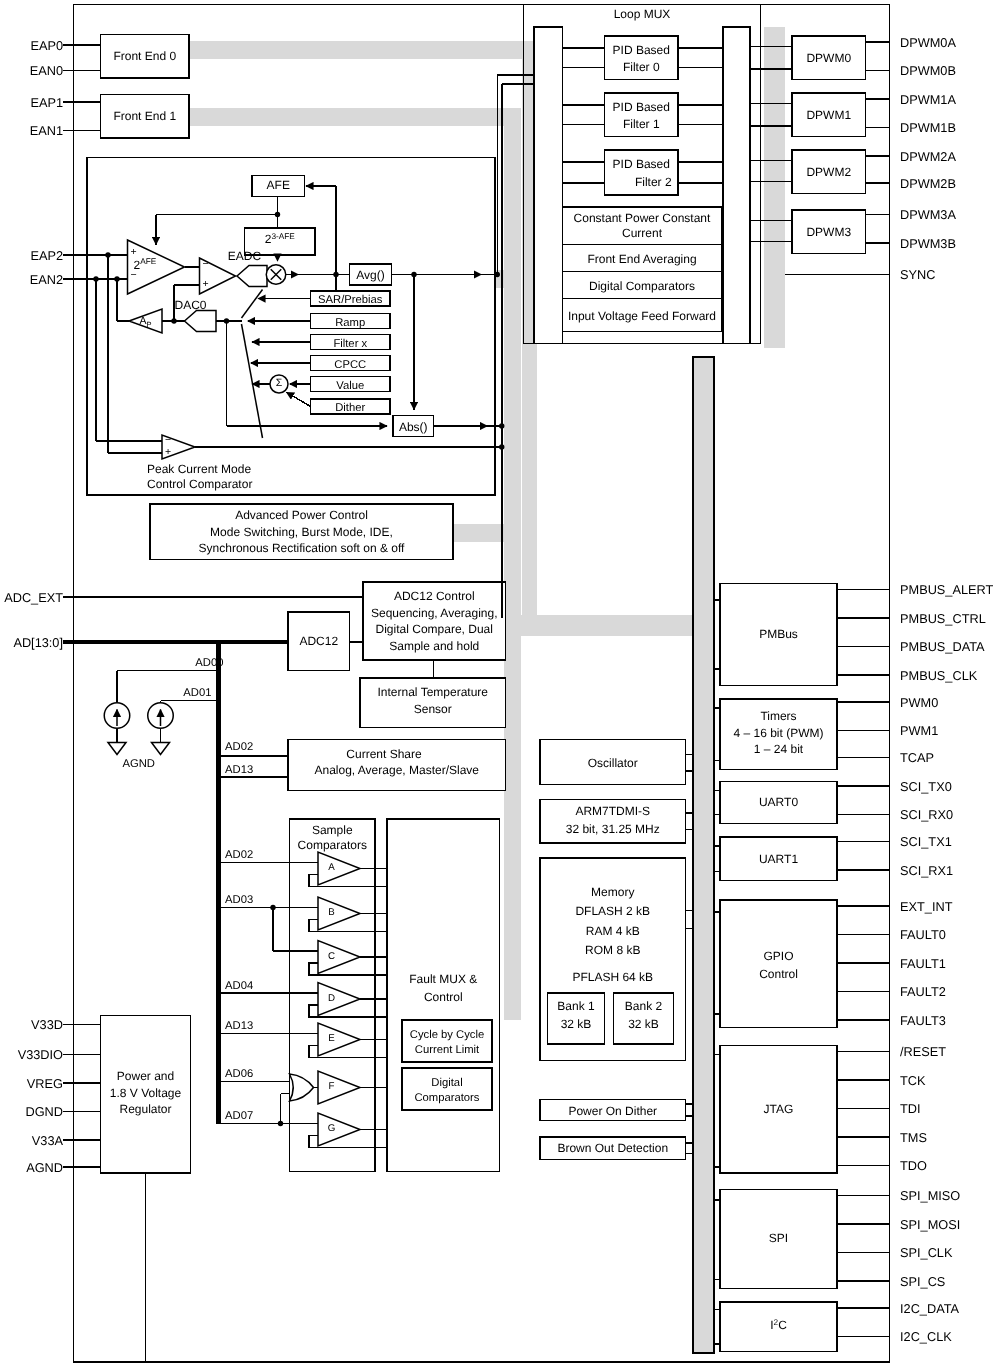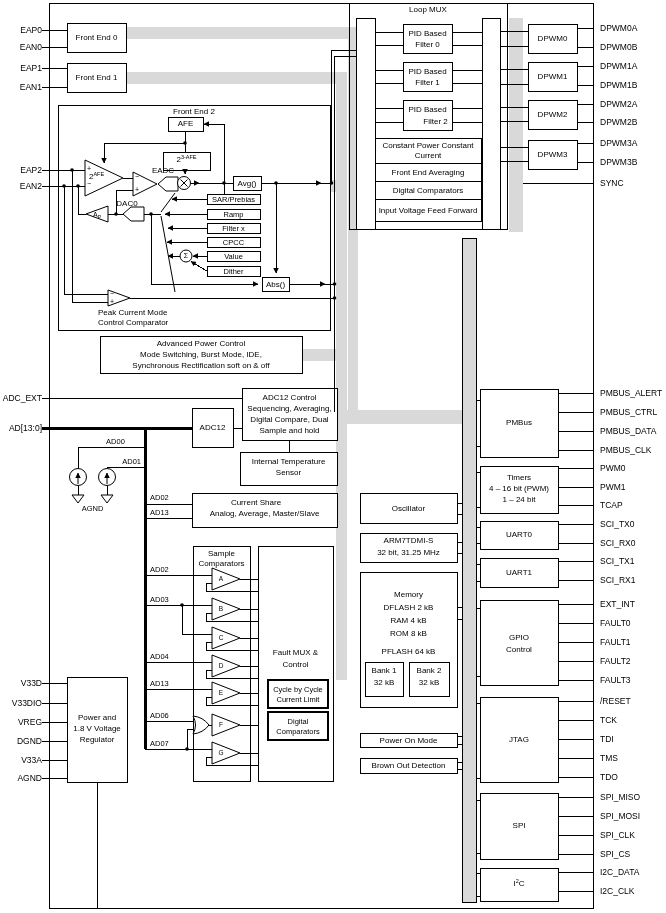--- a/index.html
+++ b/index.html
@@ -371,35 +371,34 @@
 <div class="pr" style="top:734px">TDI</div>
 <div class="pr" style="top:753px">TMS</div>
 <div class="pr" style="top:772px">TDO</div>
 <div class="pr" style="top:792px">SPI_MISO</div>
 <div class="pr" style="top:811px">SPI_MOSI</div>
 <div class="pr" style="top:830px">SPI_CLK</div>
 <div class="pr" style="top:849px">SPI_CS</div>
 <div class="pr" style="top:867px">I2C_DATA</div>
 <div class="pr" style="top:886px">I2C_CLK</div>
 
-<div class="ad" style="left:100px;top:437px;width:31px;text-align:center">AD00</div>
+<div class="ad" style="left:118px;top:437px;width:31px;text-align:right">AD00</div>
 <div class="ad" style="left:110px;top:457px;width:31px;text-align:right">AD01</div>
 <div class="ad" style="left:150px;top:493px">AD02</div>
 <div class="ad" style="left:150px;top:508px">AD13</div>
 <div class="ad" style="left:150px;top:565px">AD02</div>
 <div class="ad" style="left:150px;top:595px">AD03</div>
 <div class="ad" style="left:150px;top:652px">AD04</div>
 <div class="ad" style="left:150px;top:679px">AD13</div>
 <div class="ad" style="left:150px;top:711px">AD06</div>
 <div class="ad" style="left:150px;top:739px">AD07</div>
 <div class="ad" style="left:74px;top:504px;width:37px;text-align:center">AGND</div>
 
 <div class="L" style="left:67px;top:33px;width:59px">Front End 0</div>
 <div class="L" style="left:67px;top:73px;width:59px">Front End 1</div>
-<div class="L" style="left:58px;top:107px;width:272px">Front End 2</div>
 <div class="L" style="left:168px;top:119px;width:35px">AFE</div>
 <div class="L" style="left:163px;top:155px;width:47px"><span>2</span><span class="sup">3-AFE</span></div>
 <div class="LL" style="left:89px;top:172px"><span>2</span><span class="sup">AFE</span></div>
 <div class="L" style="left:146px;top:166px;width:34px">EADC</div>
 <div class="L" style="left:112px;top:199px;width:30px">DAC0</div>
 <div class="sg" style="left:88px;top:211px;width:18px"><span>A</span><span class="sub">P</span></div>
 <div class="L" style="left:233px;top:179px;width:28px">Avg()</div>
 <div class="L t" style="left:207px;top:195px;width:53px">SAR/Prebias</div>
 <div class="L t" style="left:207px;top:210px;width:53px">Ramp</div>
 <div class="L t" style="left:207px;top:224px;width:53px">Filter x</div>
@@ -470,21 +469,21 @@
 <div class="L" style="left:360px;top:548px;width:97px">32 bit, 31.25 MHz</div>
 <div class="L" style="left:360px;top:590px;width:97px">Memory</div>
 <div class="L" style="left:360px;top:603px;width:97px">DFLASH 2 kB</div>
 <div class="L" style="left:360px;top:616px;width:97px">RAM 4 kB</div>
 <div class="L" style="left:360px;top:629px;width:97px">ROM 8 kB</div>
 <div class="L" style="left:360px;top:647px;width:97px">PFLASH 64 kB</div>
 <div class="L" style="left:365px;top:666px;width:38px">Bank 1</div>
 <div class="L" style="left:365px;top:678px;width:38px">32 kB</div>
 <div class="L" style="left:409px;top:666px;width:40px">Bank 2</div>
 <div class="L" style="left:409px;top:678px;width:40px">32 kB</div>
-<div class="L" style="left:360px;top:736px;width:97px">Power On Mode</div>
+<div class="L" style="left:360px;top:736px;width:97px">Power On Dither</div>
 <div class="L" style="left:360px;top:761px;width:97px">Brown Out Detection</div>
 
 <div class="L" style="left:480px;top:418px;width:78px">PMBus</div>
 <div class="L" style="left:480px;top:473px;width:78px">Timers</div>
 <div class="L" style="left:480px;top:484px;width:78px">4 – 16 bit (PWM)</div>
 <div class="L" style="left:480px;top:495px;width:78px">1 – 24 bit</div>
 <div class="L" style="left:480px;top:530px;width:78px">UART0</div>
 <div class="L" style="left:480px;top:568px;width:78px">UART1</div>
 <div class="L" style="left:480px;top:633px;width:78px">GPIO</div>
 <div class="L" style="left:480px;top:645px;width:78px">Control</div>

